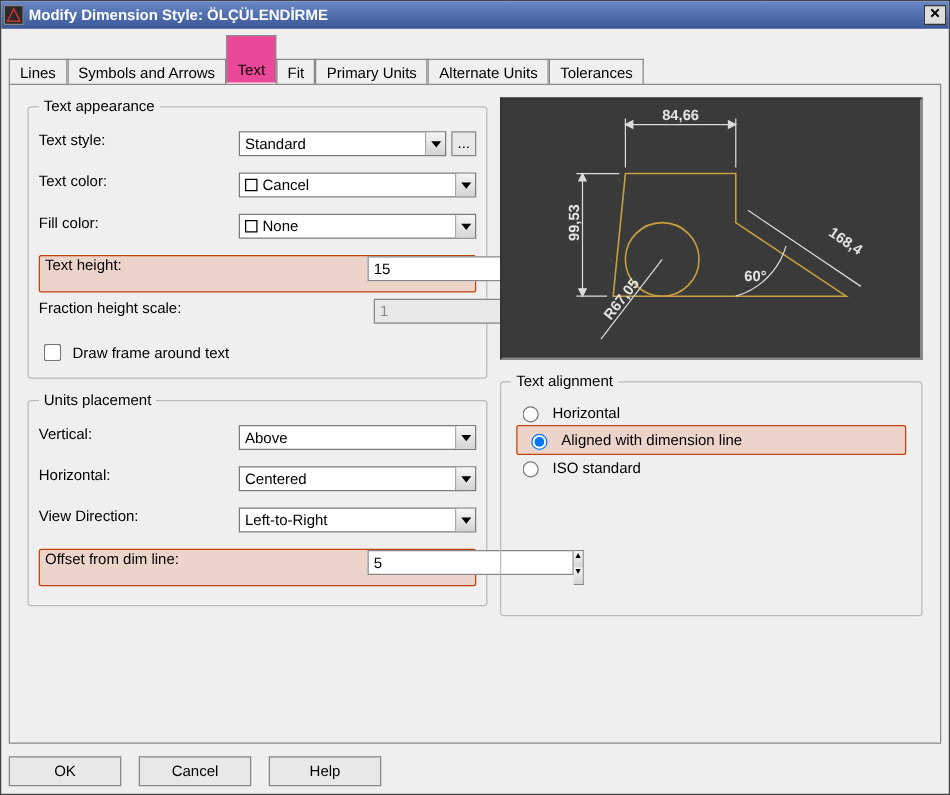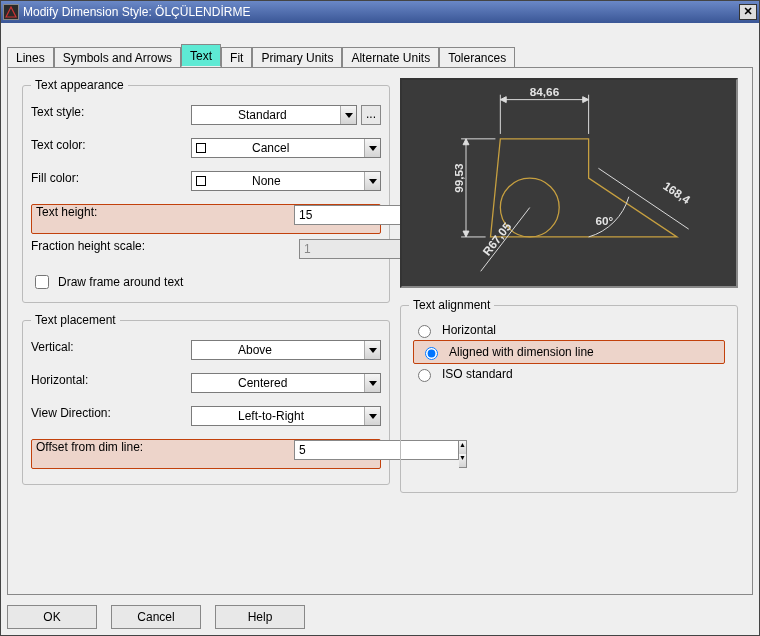--- a/index.html
+++ b/index.html
@@ -1,36 +1,36 @@
 <!DOCTYPE html>
 <html><head>
 <meta charset="utf-8">
 <style>
   * { box-sizing: border-box; font-family: "Segoe UI", Tahoma, sans-serif; font-size: 12px; }
   body { margin: 0; background: #d0d0d0; width: 760px; height: 636px; }
   .window { width: 760px; height: 636px; background: #efefef; border: 1px solid #444; position: relative; }
   .titlebar { background: linear-gradient(#6a88c7,#3a5696); height: 22px; display: flex; align-items: center; padding: 0 2px; }
   .title-icon { width: 16px; height: 16px; background: #2a2a2a; border: 1px solid #888; margin-right: 4px; display:flex; align-items:center; justify-content:center;}
   .title-icon svg { width:12px; height:12px; }
-  .title-text { color: #fff; font-weight: normal; flex: 1; }
+  .title-text { color: #fff; font-weight: bold; flex: 1; }
   .close-btn { width: 18px; height: 16px; background: #ddd; border: 1px solid #333; font-weight: bold; font-size:11px; text-align:center; line-height:13px; cursor:pointer;}
   .content { position:absolute; top:26px; left:0; right:0; bottom:0; padding: 2px 6px 6px 6px; }
   .tabbar { display:flex; align-items:flex-end; height:24px; margin-top:14px; position:relative; }
   .tab { padding:3px 8px 3px 8px; border:1px solid #888; border-bottom:none; background:#efefef; margin-right:0px; position:relative; top:1px; cursor:pointer;}
-  .tab.sel { background:#5eead4; border-bottom:1px solid #efefef; z-index:2; top:0; padding-top:4px; font-weight:normal;}
+  .tab.sel { background:#ec4899; border-bottom:1px solid #efefef; z-index:2; top:0; padding-top:20px; font-weight:normal;}
   .tabbody { border:1px solid #888; background:#efefef; height:528px; padding:10px 14px; display:flex; gap:10px; position:relative; }
   .leftcol { width:368px; }
   .rightcol { flex:1; }
   fieldset { border:1px solid #bbb; border-radius:3px; padding:8px 8px 10px 8px; margin:0; }
   legend { padding:0 4px; }
   .row { display:flex; height:28px; margin:5px 0; }
   .lbl { width:160px; }
   .sel-box { display:flex; align-items:center; border:1px solid #7b7b7b; background:#fff; height:20px; flex:1; position:relative; cursor:pointer;}
   .sel-box .arrowbtn { width:16px; height:18px; border-left:1px solid #aaa; background:linear-gradient(#f6f6f6,#d4d4d4); display:flex; align-items:center; justify-content:center;}
-  .sel-box .txt { flex:1; padding:0 4px; overflow:hidden; white-space:nowrap;margin-left:42px;}
+  .sel-box .txt { flex:1; padding:0 4px; overflow:hidden; white-space:nowrap;}
   .sel-box .swatch { width:10px; height:10px; border:1px solid #000; background:#fff; margin-left:4px;}
   .side-btn { width:20px; height:20px; border:1px solid #888; background:#e8e8e8; margin-left:4px; text-align:center; line-height:17px; cursor:pointer;}
   .spinner { flex:1; display:flex; max-width:82px; margin-left:auto;}
   .spinner input { flex:1; border:1px solid #888; height:20px; padding:0 4px; }
   .spinner .btns { width:16px; display:flex; flex-direction:column; border:1px solid #888; border-left:none;}
   .spinner .btns div { flex:1; font-size:7px; text-align:center; line-height:8px; background:linear-gradient(#f6f6f6,#d4d4d4); cursor:pointer;}
   .highlight { border:1px solid #c2410c; background:#edd4ca; border-radius:2px; }
   .row.highlight { padding:0 4px; height:30px; }
   .spinner input[disabled]{ background:#e8e8e8; color:#888; }
   .chk { display:flex; align-items:center; gap:6px; margin-top:4px;}
@@ -128,21 +128,21 @@
             </div>
           </div>
 
           <label class="chk">
             <input type="checkbox" style="">
             <span>Draw frame around text</span>
           </label>
         </fieldset>
 
         <fieldset style="margin-top:10px">
-          <legend>Text placement</legend>
+          <legend>Units placement</legend>
 
           <div class="row">
             <div class="lbl">Vertical:</div>
             <div class="sel-box">
               <span class="txt">Above</span>
               <div class="arrowbtn">
                   <div class="arrow-down"></div>
                 </div>
             </div>
           </div>

